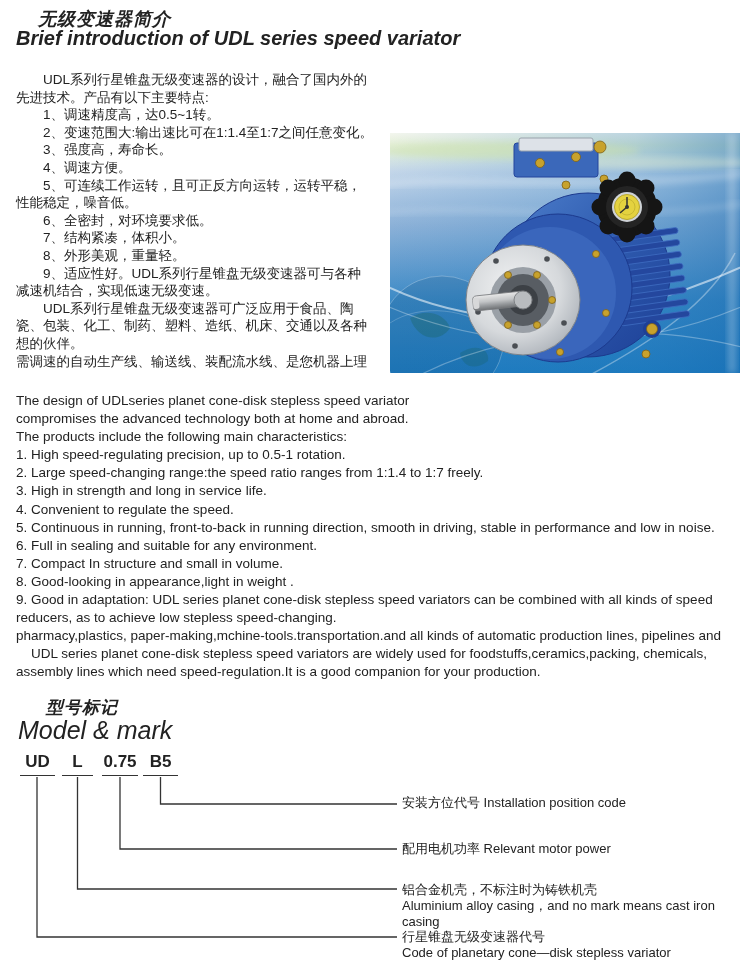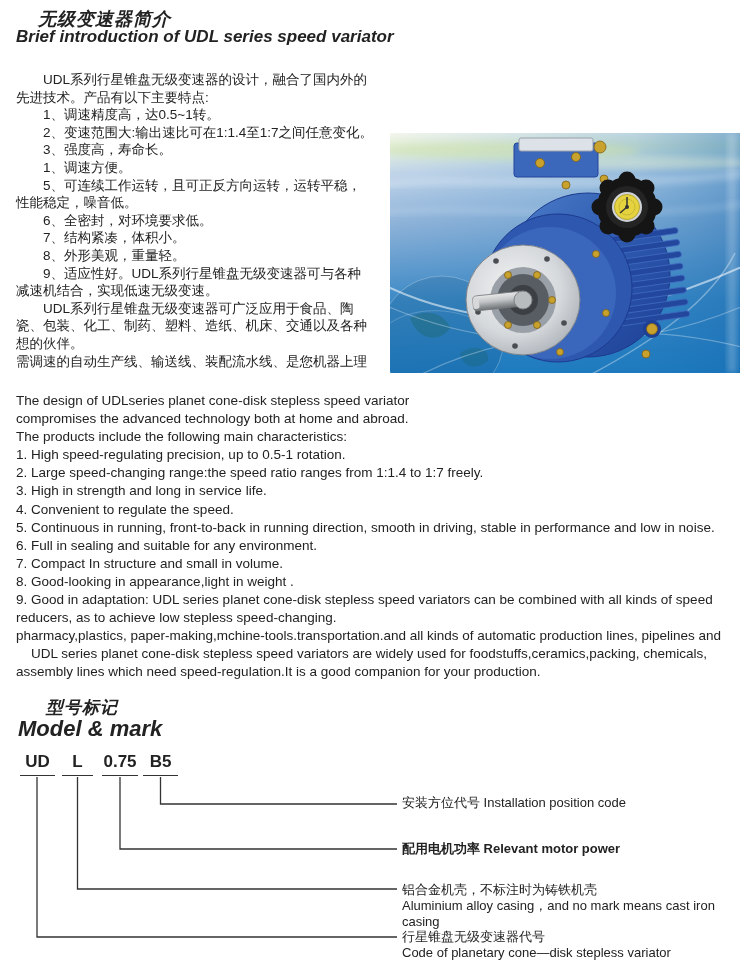--- a/index.html
+++ b/index.html
@@ -10,42 +10,42 @@
     --handwheel_black:#151515;
     --brass:#c8a22c;
   }
   html,body{margin:0;padding:0;background:#ffffff;}
   .page{
     position:relative;width:755px;height:971px;background:#ffffff;
     font-family:"Liberation Sans","DejaVu Sans",sans-serif;color:var(--text);
     overflow:hidden;
   }
   .title-zh{position:absolute;left:38px;top:7px;font-size:18px;font-weight:bold;font-style:italic;letter-spacing:1px;}
-  .title-en{position:absolute;left:16px;top:27px;font-size:17px;font-weight:bold;font-style:italic;}
+  .title-en{position:absolute;left:16px;top:27px;font-size:20px;font-weight:bold;font-style:italic;}
   .zh-block{position:absolute;left:16px;top:71px;width:380px;font-size:13.5px;line-height:17.6px;}
   .zh-block .zh-line{white-space:pre;}
   .photo{position:absolute;left:390px;top:133px;width:350px;height:240px;}
   .en-block{position:absolute;left:16px;top:392px;width:738px;font-size:13.5px;line-height:18.1px;}
   .en-block .en-line{white-space:pre;}
   .sec-zh{position:absolute;left:46px;top:696px;font-size:17px;font-weight:bold;font-style:italic;letter-spacing:1px;}
-  .sec-en{position:absolute;left:18px;top:716px;font-size:22px;font-weight:bold;font-style:italic;}
+  .sec-en{position:absolute;left:18px;top:716px;font-size:25px;font-weight:normal;font-style:italic;}
   .code-part{
     position:absolute;top:752px;height:23px;text-align:center;
     font-size:17px;font-weight:bold;border-bottom:1.5px solid var(--line_color);
   }
   .code-part.p0{left:20px;width:35px;}
   .code-part.p1{left:62px;width:31px;}
   .code-part.p2{left:102px;width:36px;}
   .code-part.p3{left:143px;width:35px;}
   .diagram{position:absolute;left:0;top:777px;width:400px;height:194px;}
   .diagram path{stroke:var(--line_color);stroke-width:1.3;fill:none;}
   .dlabel{position:absolute;left:402px;width:348px;font-size:13px;line-height:15.8px;}
   .dlabel .label-line{white-space:pre-wrap;}
   .dlabel.l0{top:795px;}
-  .dlabel.l1{top:841px;font-weight:bold;}
+  .dlabel.l1{top:841px;}
   .dlabel.l2{top:882px;}
   .dlabel.l3{top:929px;}
   
   .brass{fill:var(--brass);stroke:#7c611a;stroke-width:0.8;}
   .wheel{fill:var(--handwheel_black);}
   .dial{fill:var(--dial_yellow);stroke:#b8a72e;}
 </style>
 </head>
 <body>
 
@@ -53,21 +53,21 @@
 
   <div class="title-zh">无级变速器简介</div>
   <div class="title-en">Brief introduction of UDL series speed variator</div>
 
   <div class="zh-block">
       <div class="zh-line">　　UDL系列行星锥盘无级变速器的设计，融合了国内外的</div>
       <div class="zh-line">先进技术。产品有以下主要特点:</div>
       <div class="zh-line">　　1、调速精度高，达0.5~1转。</div>
       <div class="zh-line">　　2、变速范围大:输出速比可在1:1.4至1:7之间任意变化。</div>
       <div class="zh-line">　　3、强度高，寿命长。</div>
-      <div class="zh-line">　　1、调速方便。</div>
+      <div class="zh-line">　　4、调速方便。</div>
       <div class="zh-line">　　5、可连续工作运转，且可正反方向运转，运转平稳，</div>
       <div class="zh-line">性能稳定，噪音低。</div>
       <div class="zh-line">　　6、全密封，对环境要求低。</div>
       <div class="zh-line">　　7、结构紧凑，体积小。</div>
       <div class="zh-line">　　8、外形美观，重量轻。</div>
       <div class="zh-line">　　9、适应性好。UDL系列行星锥盘无级变速器可与各种</div>
       <div class="zh-line">减速机结合，实现低速无级变速。</div>
       <div class="zh-line">　　UDL系列行星锥盘无级变速器可广泛应用于食品、陶</div>
       <div class="zh-line">瓷、包装、化工、制药、塑料、造纸、机床、交通以及各种</div>
       <div class="zh-line">想的伙伴。</div>

